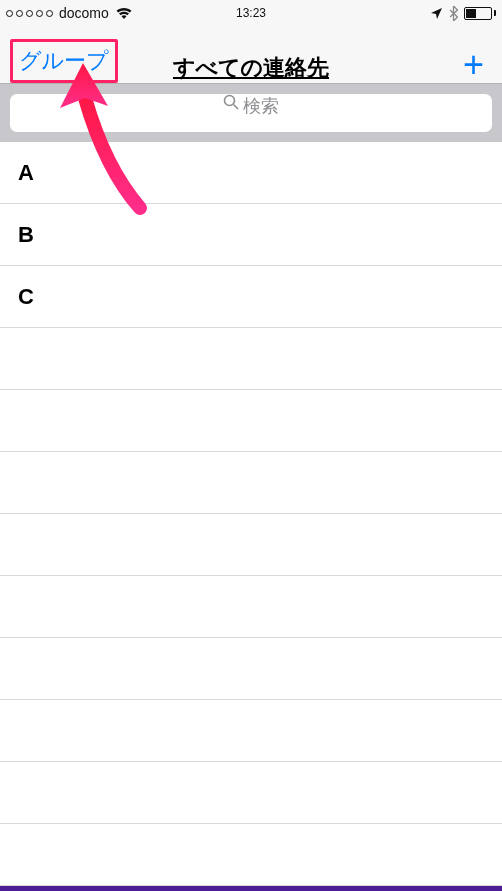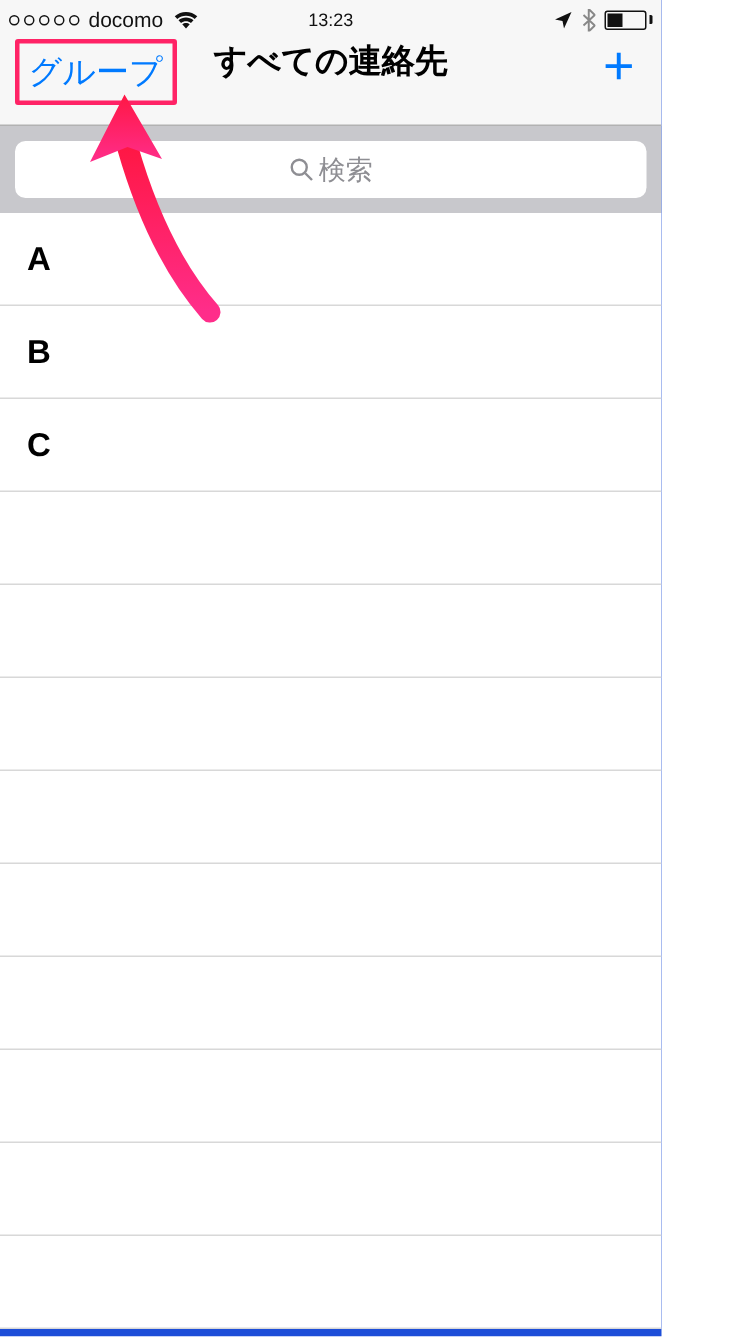--- a/index.html
+++ b/index.html
@@ -1,40 +1,40 @@
 <!DOCTYPE html>
 <html><head>
 <meta charset="utf-8">
 <style>
   * { margin: 0; padding: 0; box-sizing: border-box; }
   html, body { width: 502px; height: 891px; font-family: -apple-system, "Helvetica Neue", Arial, sans-serif; background: #fff; }
-  .device { width: 441px; height: 891px; background: #1d4ed8; position: relative; overflow: hidden; }
+  .device { width: 502px; height: 891px; background: #4c1d95; position: relative; overflow: hidden; }
 
   
   .status-bar { height: 26px; background: #f7f7f7; display: flex; align-items: center; justify-content: space-between; padding: 0 6px; font-size: 15px; color: #111; }
   .status-left, .status-right { display: flex; align-items: center; gap: 6px; }
   .signal-dots { display: flex; gap: 3px; align-items: center; }
   .dot { width: 7px; height: 7px; border-radius: 50%; border: 1px solid #111; }
   .carrier { font-size: 14px; }
   .wifi-icon svg, .loc-icon svg, .bt-icon svg { display: block; }
   .clock { font-size: 12px; font-weight: 500; position: absolute; left: 50%; transform: translateX(-50%); }
   .battery { display: flex; align-items: center; gap: 2px; }
   .battery-body { width: 28px; height: 13px; border: 1.5px solid #111; border-radius: 2px; position: relative; }
   .battery-fill { position: absolute; left: 1px; top: 1px; bottom: 1px; width: 40%; background: #111; }
   .battery-tip { width: 2px; height: 6px; background: #111; border-radius: 0 1px 1px 0; }
 
   
-  .nav-bar { height: 58px; background: #f7f7f7; border-bottom: 1px solid #b2b2b2; display: flex; align-items: flex-start; justify-content: space-between; padding: 0 10px; position: relative; }
+  .nav-bar { height: 58px; background: #f7f7f7; border-bottom: 1px solid #b2b2b2; display: flex; align-items: flex-end; justify-content: space-between; padding: 0 10px; position: relative; }
   .nav-left-btn { color: #007aff; font-size: 22px; padding: 4px 6px; cursor: pointer; border: 3px solid #ff2366; border-radius: 2px; position: relative; z-index: 2; }
-  .nav-title { position: absolute; left: 50%; transform: translateX(-50%); font-size: 22px; font-weight: 600; color: #000; }
+  .nav-title { position: absolute; left: 50%; transform: translateX(-50%); font-size: 22px; font-weight: 600; color: #000; text-decoration: underline; }
   .nav-right-btn { color: #007aff; font-size: 36px; font-weight: 300; padding: 0 8px; cursor: pointer; line-height: 1; }
 
   
   .search-wrap { background: #c8c8cc; padding: 10px; }
-  .search-field { background: #fff; border-radius: 7px; height: 38px; display: flex; align-items: center; justify-content: center; gap: 4px; color: #8e8e93; font-size: 18px; cursor: text; }
+  .search-field { background: #fff; border-radius: 7px; height: 38px; display: flex; justify-content: center; gap: 4px; color: #8e8e93; font-size: 18px; cursor: text; }
   .search-field svg { flex-shrink: 0; }
 
   
   .list { background: #fff; }
   .row { height: 62px; display: flex; align-items: center; padding: 0 18px; border-bottom: 1px solid #d8d8d8; font-size: 22px; font-weight: 600; color: #000; cursor: pointer; }
   .row.empty { cursor: default; }
 
   
   .arrow-annot { position: absolute; left: 50px; top: 58px; pointer-events: none; z-index: 5; }
 </style>

